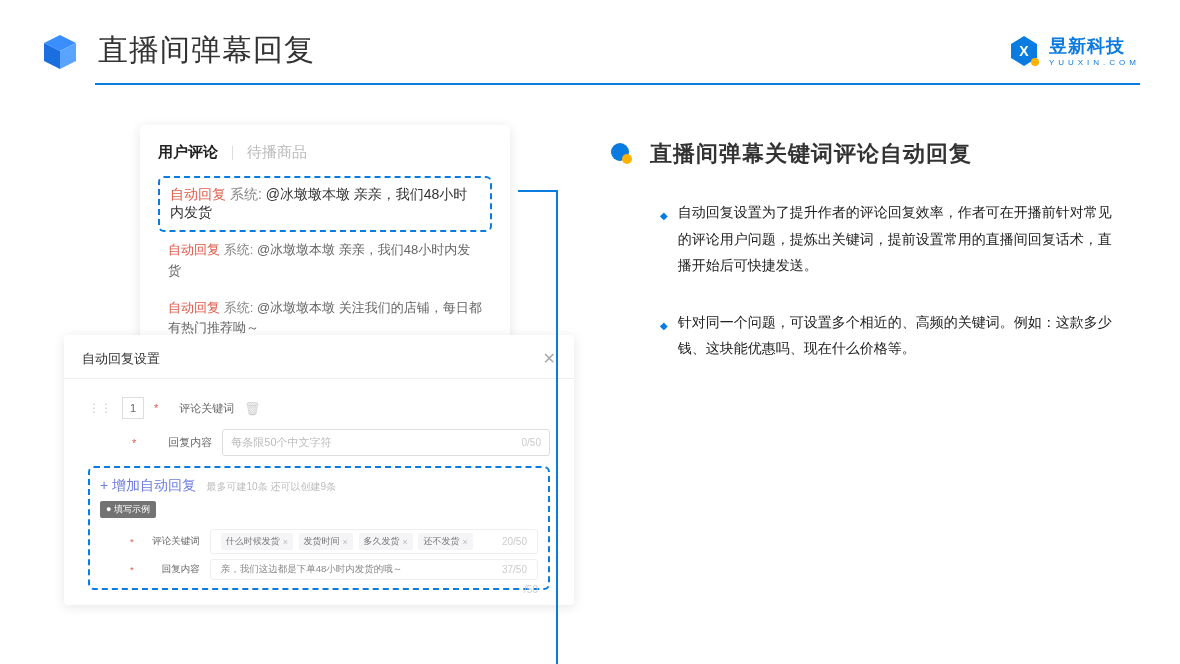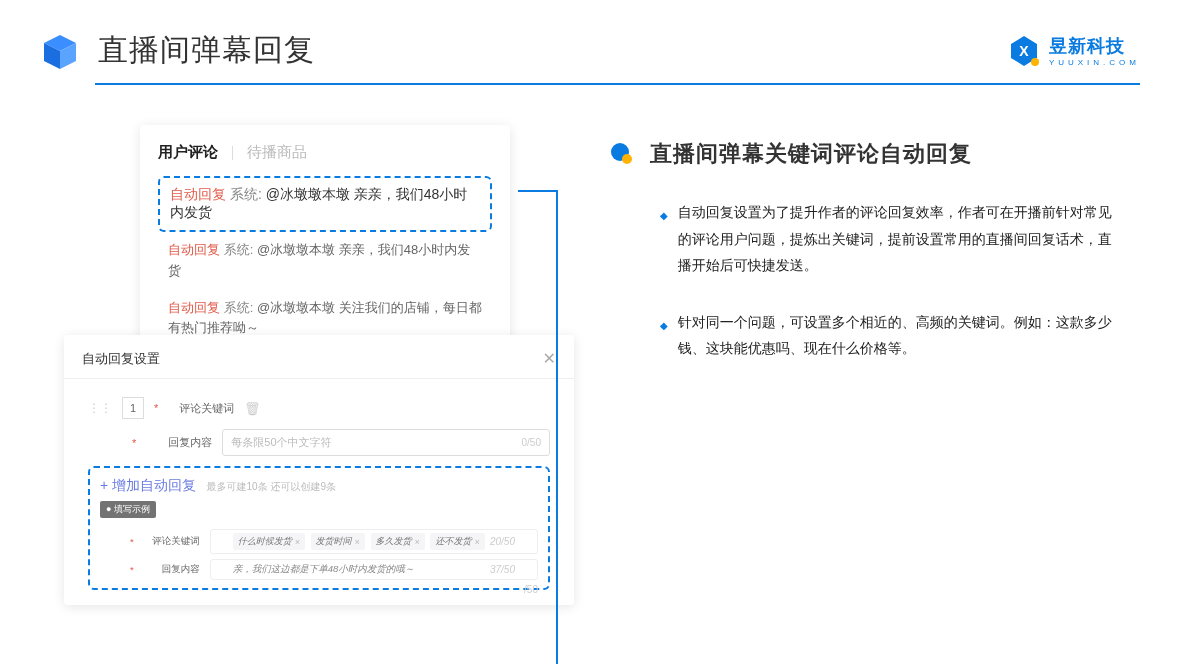--- a/index.html
+++ b/index.html
@@ -37,21 +37,21 @@
 .input-field { flex: 1; border: 1px solid #ddd; border-radius: 3px; padding: 5px 8px; font-size: 11px; color: #bbb; display: flex; justify-content: space-between; align-items: center; }
 .counter { color: #ccc; font-size: 10px; }
 .trash-icon { color: #ccc; font-size: 13px; }
 .example-box { border: 2px dashed #0a7be0; border-radius: 6px; margin: 4px 24px 0 24px; padding: 8px 10px 8px 10px; }
 .add-link { color: #6a7be0; font-size: 14px; }
 .hint { color: #bbb; font-size: 10px; margin-left: 6px; }
 .example-badge { background: #737373; color: #fff; font-size: 9px; padding: 2px 6px; border-radius: 2px; display: inline-block; margin: 6px 0; }
 .tag-chip { display: inline-flex; align-items: center; background: #f5f5f7; border-radius: 2px; padding: 2px 5px; font-size: 9px; color: #777; margin-right: 3px; white-space: nowrap; }
 .tag-x { color: #bbb; margin-left: 3px; font-size: 9px; }
 .example-row { display: flex; align-items: center; gap: 10px; font-size: 9.5px; margin-top: 5px; }
-.ex-input { flex: 1; border: 1px solid #eee; border-radius: 3px; padding: 3px 22px; display: flex; justify-content: space-between; align-items: center; min-height: 20px; font-style: italic; }
+.ex-input { flex: 1; border: 1px solid #eee; border-radius: 3px; padding: 3px 10px; display: flex; justify-content: space-between; align-items: center; min-height: 20px; }
 .connector-line { position: absolute; border-color: #0a7be0; }
 .line-v1 { top: 65px; left: 478px; width: 40px; height: 480px; border-top: 2px solid #0a7be0; border-right: 2px solid #0a7be0; border-bottom: 2px solid #0a7be0; }
 .right-col { flex: 1; padding-top: 14px; }
 .sub-title-row { display: flex; align-items: center; gap: 16px; margin-bottom: 30px; }
 .sub-title { font-size: 22px; color: #333; letter-spacing: 1px; }
 .bullet-item { display: flex; gap: 10px; font-size: 14px; color: #222; line-height: 1.9; margin-bottom: 30px; padding-left: 50px; padding-right: 30px; }
 .diamond { color: #0a7be0; font-size: 10px; margin-top: 7px; }
 .account-icon { width: 24px; height: 24px; }
 .overlay-counter { position: absolute; right: 36px; bottom: 10px; font-size: 10px; color: #ccc; }
 </style>

